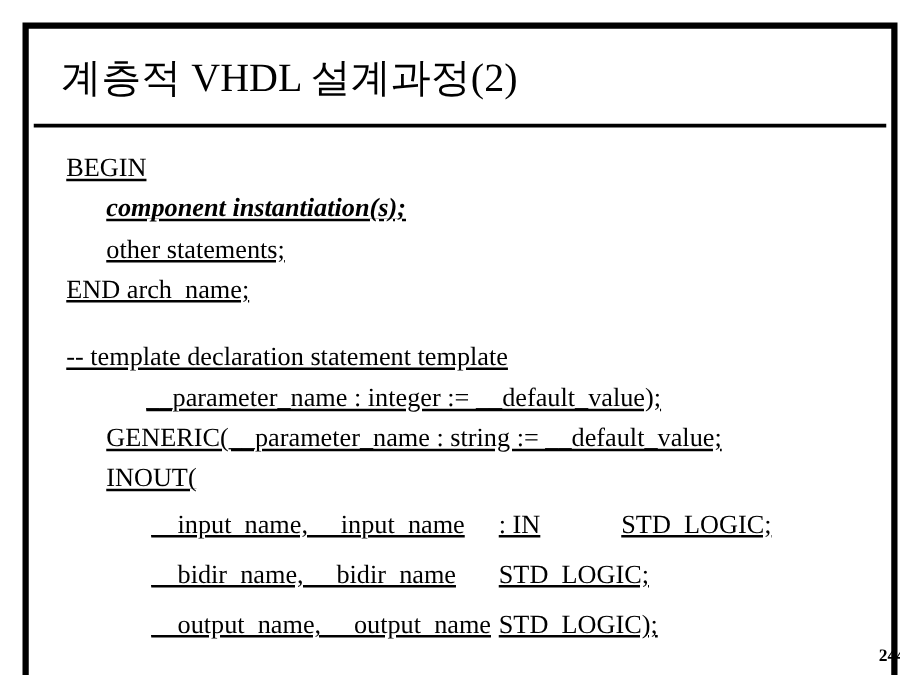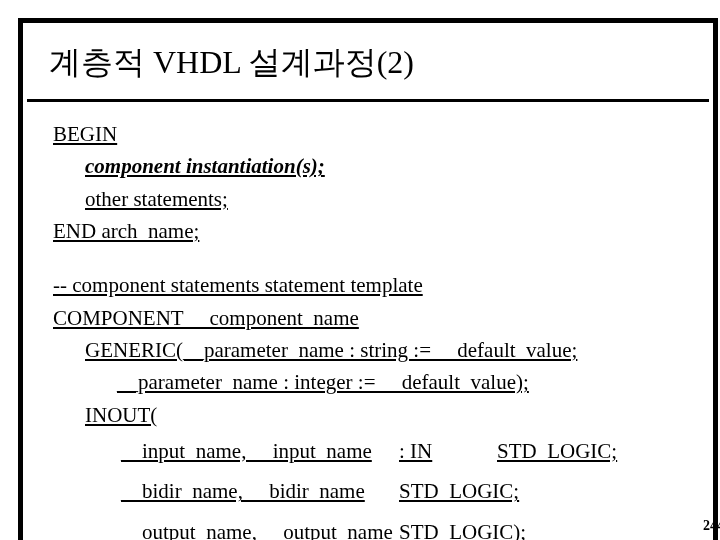--- a/index.html
+++ b/index.html
@@ -54,24 +54,23 @@
     <div class="title-text">계층적 VHDL 설계과정(2)</div>
   </div>
   <div class="body-area">
     <div class="code-line">BEGIN</div>
     <div class="code-line indent1 italic">component instantiation(s);</div>
     <div class="code-line indent1">other statements;</div>
     <div class="code-line">END arch_name;</div>
 
     <div class="spacer"></div>
 
-    <div class="code-line">-- component statements statement template</div>
-    <div class="code-line">COMPONENT __component_name</div>
+    <div class="code-line">-- template declaration statement template</div>
+    <div class="code-line indent2">__parameter_name : integer := __default_value);</div>
     <div class="code-line indent1">GENERIC(__parameter_name : string := __default_value;</div>
-    <div class="code-line indent2">__parameter_name : integer := __default_value);</div>
     <div class="code-line indent1">INOUT(</div>
 
     <div class="code-line indent2 port-row">
       <span class="port-names">__input_name, __input_name</span>
       <span class="port-dir">: IN</span>
       <span>STD_LOGIC;</span>
     </div>
     <div class="code-line indent2 port-row">
       <span class="port-names">__bidir_name, __bidir_name</span>
       <span>STD_LOGIC;</span>

